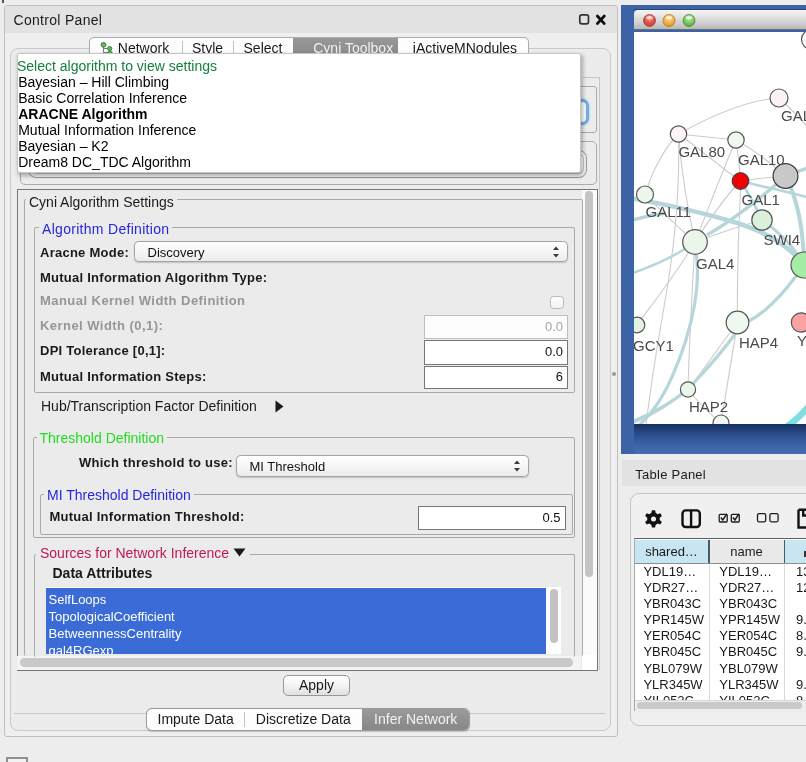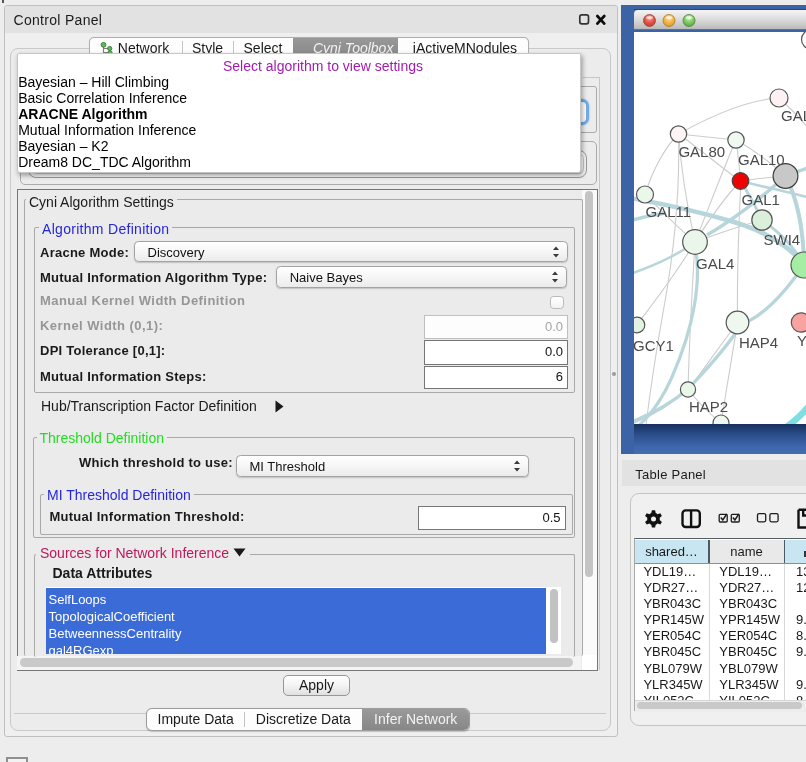--- a/index.html
+++ b/index.html
@@ -51,21 +51,21 @@
   <div class="abs" style="left:143.5px;top:3px;width:1px;height:16px;background:#c4c4c4;"></div>
   <svg class="abs" style="left:10px;top:4px;" width="13" height="14" viewBox="0 0 13 14">
     <path d="M3.5 3 L3.5 10.5 L9.5 10.5 M3.5 6.5 L9 6.5" stroke="#7d7d7d" stroke-width="1.1" fill="none"></path>
     <circle cx="3.5" cy="2.8" r="2.4" fill="#63b763" stroke="#2e7d2e" stroke-width="0.9"></circle>
     <circle cx="9.7" cy="6.5" r="2.1" fill="#63b763" stroke="#2e7d2e" stroke-width="0.9"></circle>
     <circle cx="10" cy="10.8" r="2.1" fill="#63b763" stroke="#2e7d2e" stroke-width="0.9"></circle>
   </svg>
   <div class="tabtxt" style="left:21px;width:66px;">Network</div>
   <div class="tabtxt" style="left:93px;width:50px;">Style</div>
   <div class="tabtxt" style="left:144px;width:59px;">Select</div>
-  <div class="tabtxt" style="left:203.7px;width:120px;color:#f2f2f2;font-style:italic;">Cyni Toolbox</div>
+  <div class="tabtxt" style="left:203.7px;width:120px;color:#f2f2f2;">Cyni Toolbox</div>
   <div class="tabtxt" style="left:309px;width:133px;">jActiveMNodules</div>
 </div>
 
 <div class="abs" style="left:16.5px;top:189px;width:581.5px;height:482px;border:1px solid #767676;box-sizing:border-box;background:#ebebeb;"></div>
 
 <div class="abs" style="left:581.5px;top:190px;width:15.5px;height:465px;background:#fafafa;"></div>
 <div class="abs" style="left:584.8px;top:191px;width:8.5px;height:385.5px;background:#c4c4c4;border-radius:4.5px;"></div>
 
 <div class="abs" style="left:17.2px;top:655.5px;width:564.3px;height:14.5px;background:#f4f4f4;"></div>
 <div class="abs" style="left:20px;top:658.3px;width:553px;height:9px;background:#c9c9c9;border-radius:4.5px;"></div>
@@ -80,27 +80,20 @@
 <div class="lbl" style="left:40px;top:246px;">Aracne Mode:</div>
 <div class="combo" style="left:133.5px;top:241.3px;width:432px;height:19.2px;">
   <span class="ct">Discovery</span>
   <svg width="8" height="12" viewBox="0 0 8 12">
         <path d="M4 0.5 L7 4 L1 4 Z" fill="#3a3a3a"></path>
         <path d="M4 11.5 L7 8 L1 8 Z" fill="#3a3a3a"></path>
       </svg>
 </div>
 
 <div class="lbl" style="left:40px;top:271px;">Mutual Information Algorithm Type:</div>
-<div class="combo" style="left:275.7px;top:266.2px;width:289.8px;height:19.8px;">
-  <span class="ct">Naive Bayes</span>
-  <svg width="8" height="12" viewBox="0 0 8 12">
-        <path d="M4 0.5 L7 4 L1 4 Z" fill="#3a3a3a"></path>
-        <path d="M4 11.5 L7 8 L1 8 Z" fill="#3a3a3a"></path>
-      </svg>
-</div>
 
 <div class="glbl" style="left:40px;top:294px;">Manual Kernel Width Definition</div>
 <div class="abs" style="left:550px;top:296px;width:14px;height:13px;border:1.5px solid #b9b9b9;border-radius:3.5px;background:linear-gradient(#ffffff,#f2f2f2);box-sizing:border-box;"></div>
 
 <div class="glbl" style="left:40px;top:318.5px;">Kernel Width (0,1):</div>
 <div class="inp" style="left:424px;top:315px;width:144px;height:24px;border:1px solid #bfbfbf;color:#a5a5a5;background:#fdfdfd;line-height:22px;">0.0</div>
 
 <div class="lbl" style="left:40px;top:344.3px;">DPI Tolerance [0,1]:</div>
 <div class="inp" style="left:424px;top:340px;width:144px;height:24.5px;line-height:21px;">0.0</div>
 
@@ -155,21 +148,21 @@
   <div class="abs" style="left:97.7px;top:3px;width:1px;height:15px;background:#c4c4c4;"></div>
   <div class="tabtxt" style="left:0;width:97.7px;height:20.5px;line-height:20.5px;">Impute Data</div>
   <div class="tabtxt" style="left:97.7px;width:117.5px;height:20.5px;line-height:20.5px;border-radius:10px;">Discretize Data</div>
   <div class="tabtxt" style="left:215.2px;width:107.5px;height:14px;line-height:20.5px;color:#f2f2f2;">Infer Network</div>
 </div>
 
 <div class="abs" style="left:5.5px;top:756.5px;width:18px;height:10px;border:2px solid #8f8f8f;background:#f2f2f2;"></div>
 
 <div class="abs" style="left:16.9px;top:52.5px;width:564px;height:120.5px;background:#fff;border:1px solid #c6c6c6;
   border-radius:2px 2px 3px 3px;box-shadow:1.5px 2.5px 4px rgba(0,0,0,0.3);box-sizing:border-box;z-index:10;"></div>
-<div class="abs" style="left:17px;top:57.5px;width:564px;height:14px;font-size:14px;color:#a21caf;text-align:center;z-index:11;margin-left:24px;">Select algorithm to view settings</div>
+<div class="abs" style="left:17px;top:57.5px;width:564px;height:14px;font-size:14px;color:#15803d;text-align:left;z-index:11;">Select algorithm to view settings</div>
 <div class="abs" style="left:18.2px;top:75px;font-size:14px;color:#000;line-height:15.9px;z-index:11;white-space:nowrap;">
 Bayesian – Hill Climbing<br>
 Basic Correlation Inference<br>
 <b>ARACNE Algorithm</b><br>
 Mutual Information Inference<br>
 Bayesian – K2<br>
 Dream8 DC_TDC Algorithm
 </div>
 
 <div class="abs" style="left:612px;top:372px;width:4px;height:4px;border-radius:50%;background:#9a9a9a;"></div>

